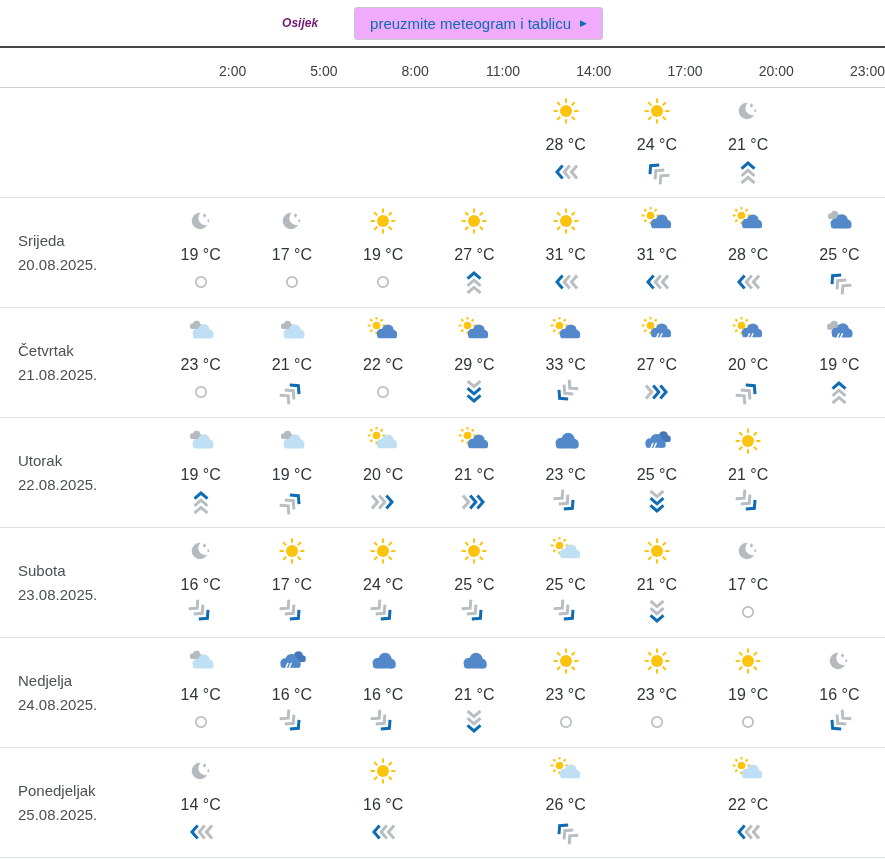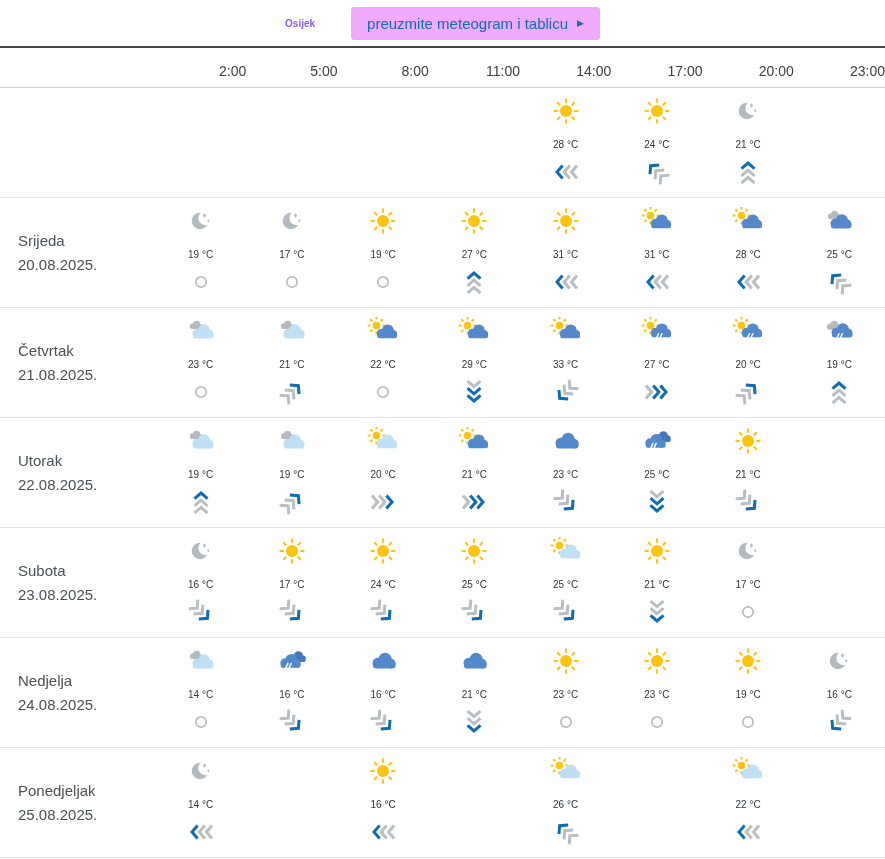--- a/index.html
+++ b/index.html
@@ -1,36 +1,36 @@
 <!DOCTYPE html>
 <html><head>
 <meta charset="utf-8">
 <style>
   html,body{margin:0;padding:0;background:#fff;}
   body{font-family:"Liberation Sans",sans-serif;color:#333;}
   .page{width:885px;height:859px;overflow:hidden;background:#fff;}
 
   .header{height:46px;display:flex;align-items:center;justify-content:center;gap:36px;}
   .topline{border-bottom:2px solid #454545;}
-  .title{font-weight:700;font-size:10px;color:#8b5cf6;}
+  .title{font-weight:700;font-size:12px;color:#701a75;font-style:italic;}
   .dl-btn{display:inline-flex;align-items:center;gap:9px;background:#f0abfc;border:1px solid #c7c7c7;
           border-radius:3px;padding:7px 15px;font-size:15px;color:#0e6cb5;cursor:pointer;
           font-family:"Liberation Sans",sans-serif;}
   .dl-btn .arr{font-size:9px;line-height:1;}
 
   .grid{display:grid;grid-template-columns:155px repeat(8,1fr);}
   .times-row{height:39px;border-bottom:1px solid #ccd1d4;align-items:end;}
   .tcell{text-align:right;font-size:14px;color:#3b4045;padding-bottom:8px;}
 
   .day-row{height:110px;border-bottom:1px solid #e1e4e6;box-sizing:border-box;}
   .day-label{padding-left:18px;display:flex;flex-direction:column;justify-content:center;gap:7px;
              font-size:15px;color:#4b5055;}
   .cell{display:flex;flex-direction:column;align-items:center;padding-top:9px;}
   .icon{height:30px;width:36px;display:flex;align-items:center;justify-content:center;}
-  .temp{margin-top:8px;font-size:10px;color:#2f353a;height:19px;line-height:19px;white-space:nowrap;}
+  .temp{margin-top:8px;font-size:16px;color:#2f353a;height:19px;line-height:19px;white-space:nowrap;}
   .wind{margin-top:8px;height:20px;width:28px;display:flex;align-items:center;justify-content:center;}
   .wind-svg{display:block;}
 </style>
 </head>
 <body>
 
 <div class="page">
   <div class="header">
     <span class="title">Osijek</span>
     <button class="dl-btn">

